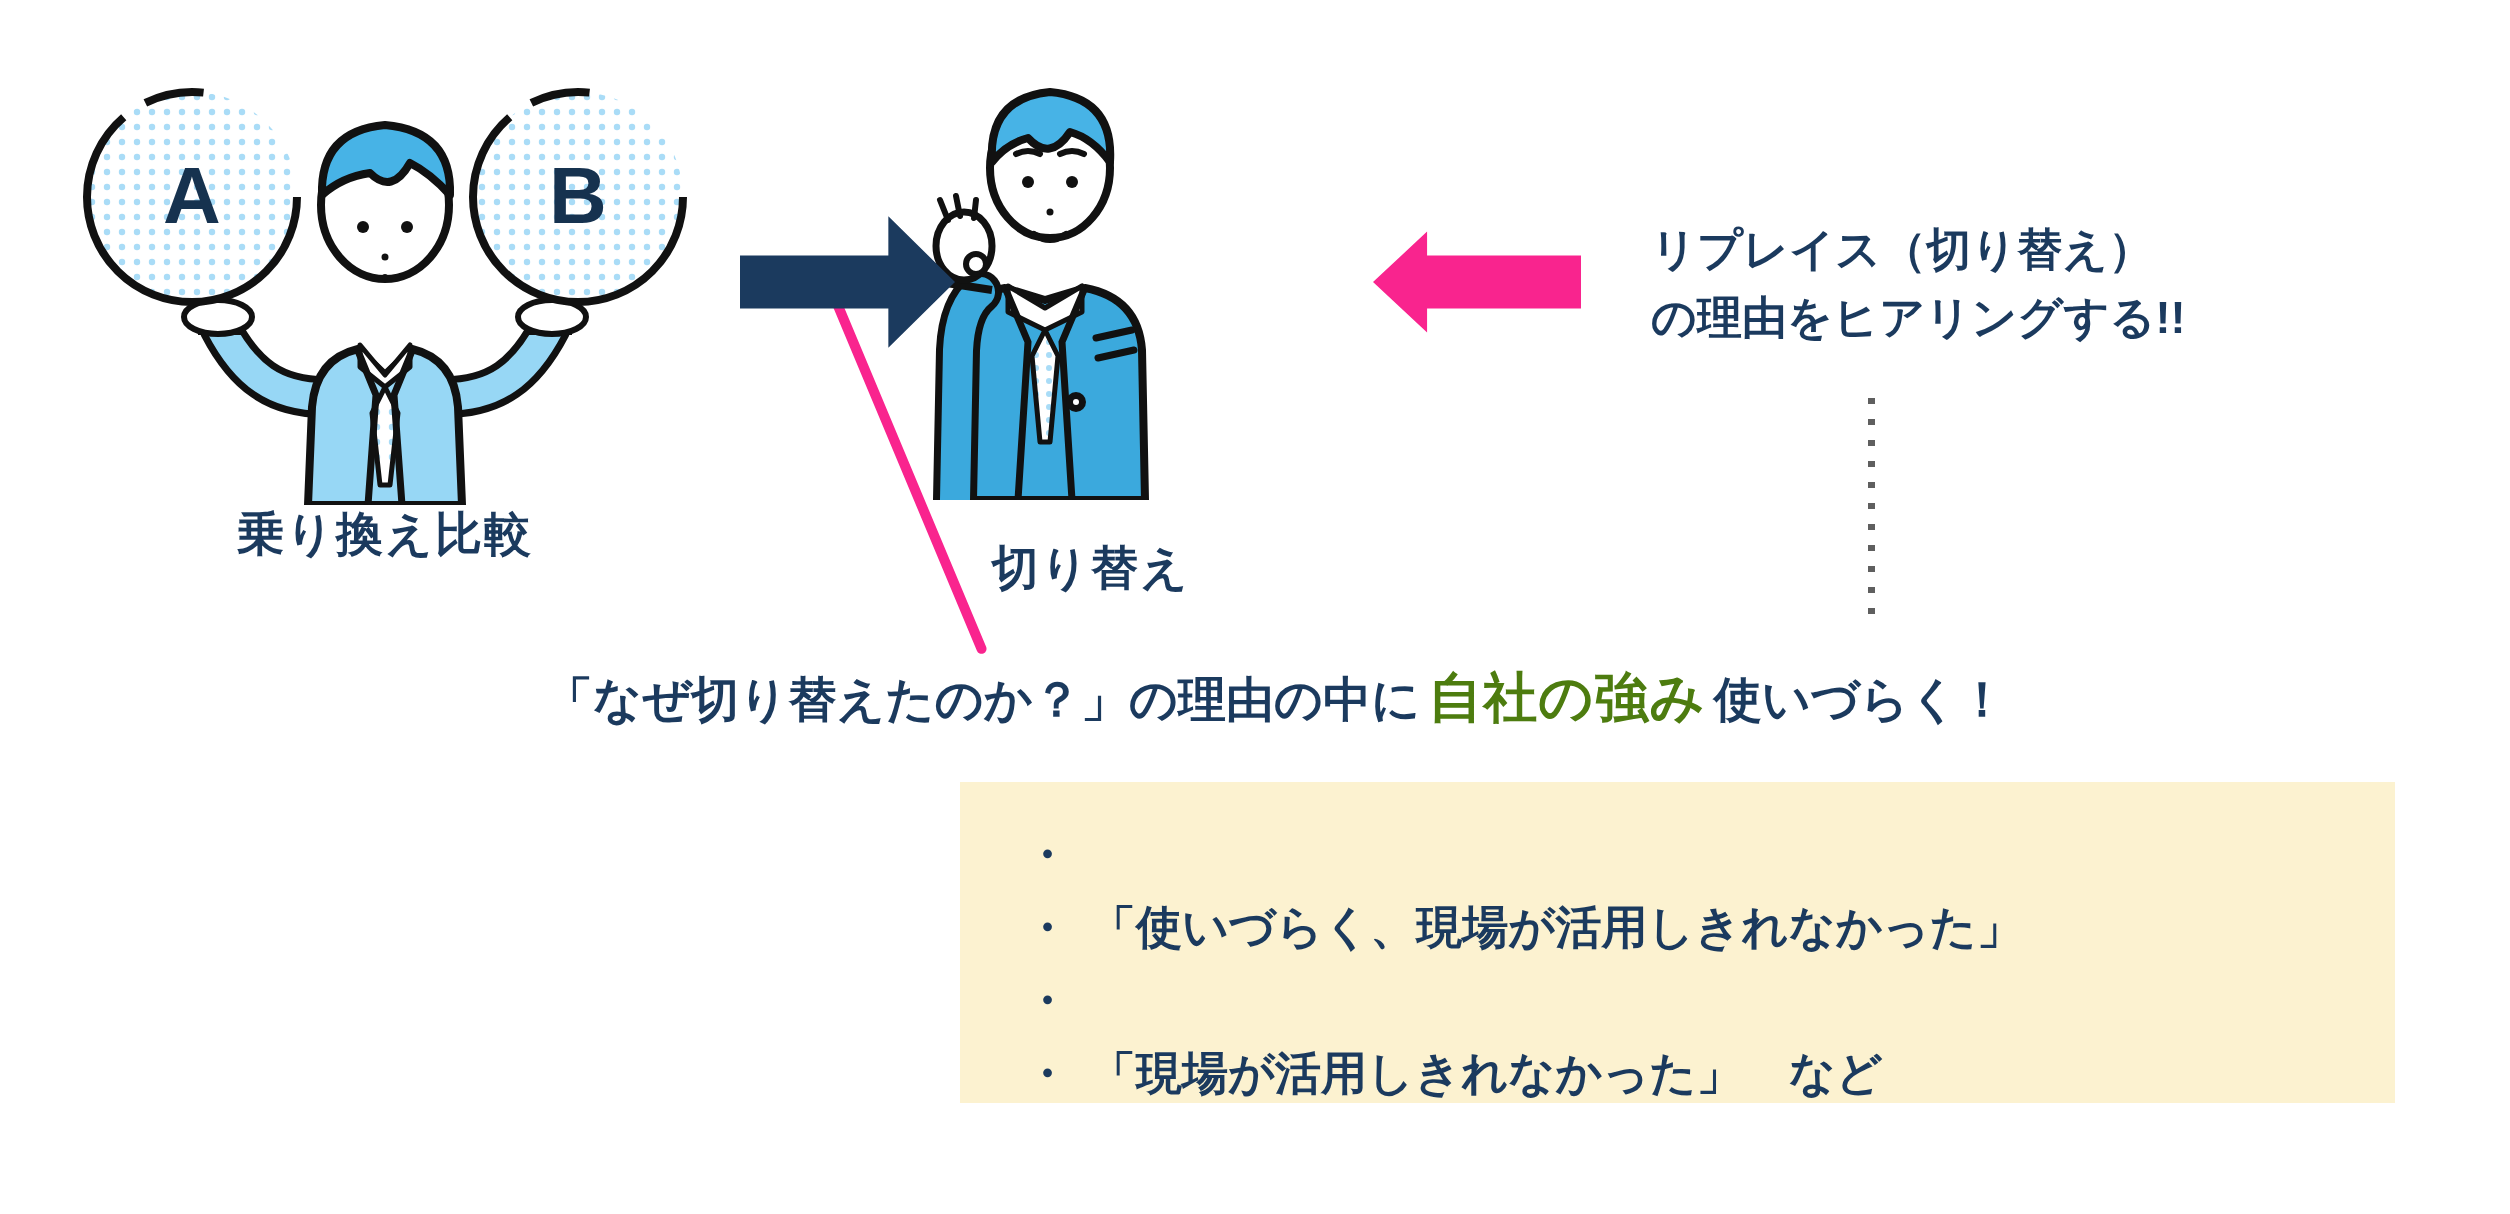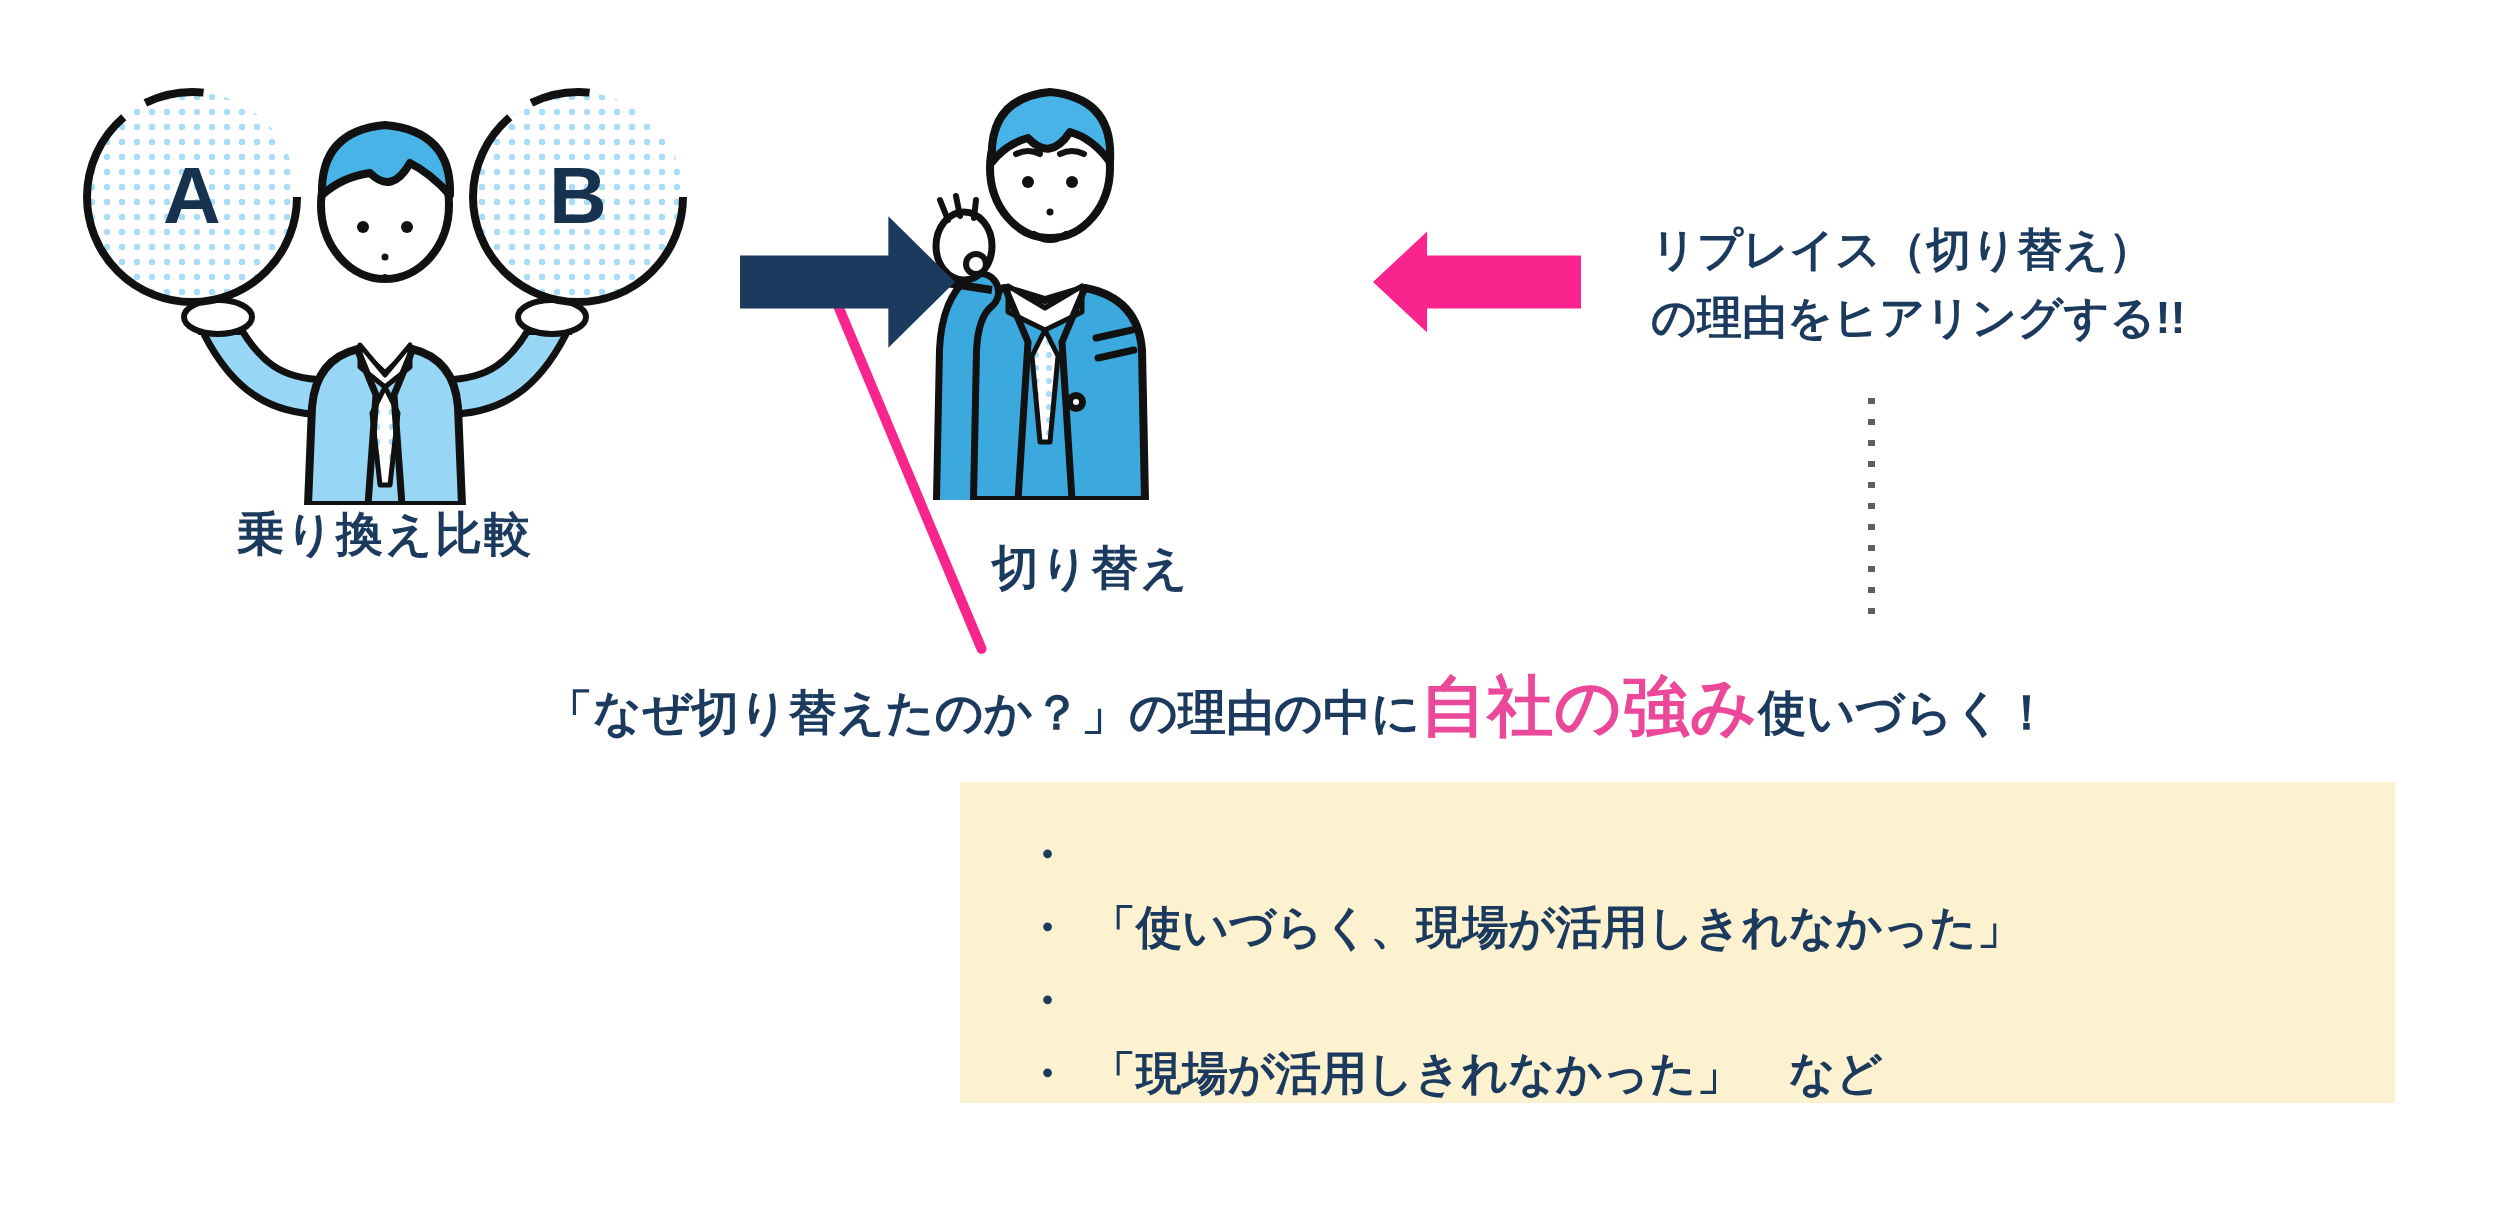--- a/index.html
+++ b/index.html
@@ -26,23 +26,23 @@
     transform:rotate(67.3deg);transform-origin:0 0;border-radius:5px;
   }
   
   .hearing-note{left:1630px;top:216px;font-size:45px;line-height:68px;color:#1B3A5E;margin-left:21px;}
   
   .dotted-leader{
     left:1868px;top:398px;width:7px;height:224px;
     background:repeating-linear-gradient(to bottom,#5F5F5F 0 6px,transparent 6px 21px);
   }
   
-  .headline{left:545px;top:662px;display:flex;align-items:baseline;white-space:nowrap;}
+  .headline{left:545px;top:662px;display:flex;align-items:baseline;white-space:nowrap;gap:8px;}
   .headline .navy{font-size:48px;color:#1B3A5E;}
-  .headline .pink{font-size:66px;color:#ec4899;letter-spacing:1px;font-family:Liberation Serif, serif;}
+  .headline .pink{font-size:54px;color:#4d7c0f;letter-spacing:1px;font-family:Liberation Serif, serif;}
   
   .reasons-box{
     left:960px;top:782px;width:1435px;height:321px;background:#FCF2D0;
     box-sizing:border-box;padding:36px 0 0 64px;
   }
   .reason{display:flex;align-items:baseline;font-size:46px;line-height:73px;color:#1B3A5E;white-space:nowrap;}
   .reason .dot{width:66px;flex:0 0 66px;}
   svg{display:block;}
   svg text{font-family:"Liberation Sans","DejaVu Sans",sans-serif;font-weight:bold;}
 </style>

